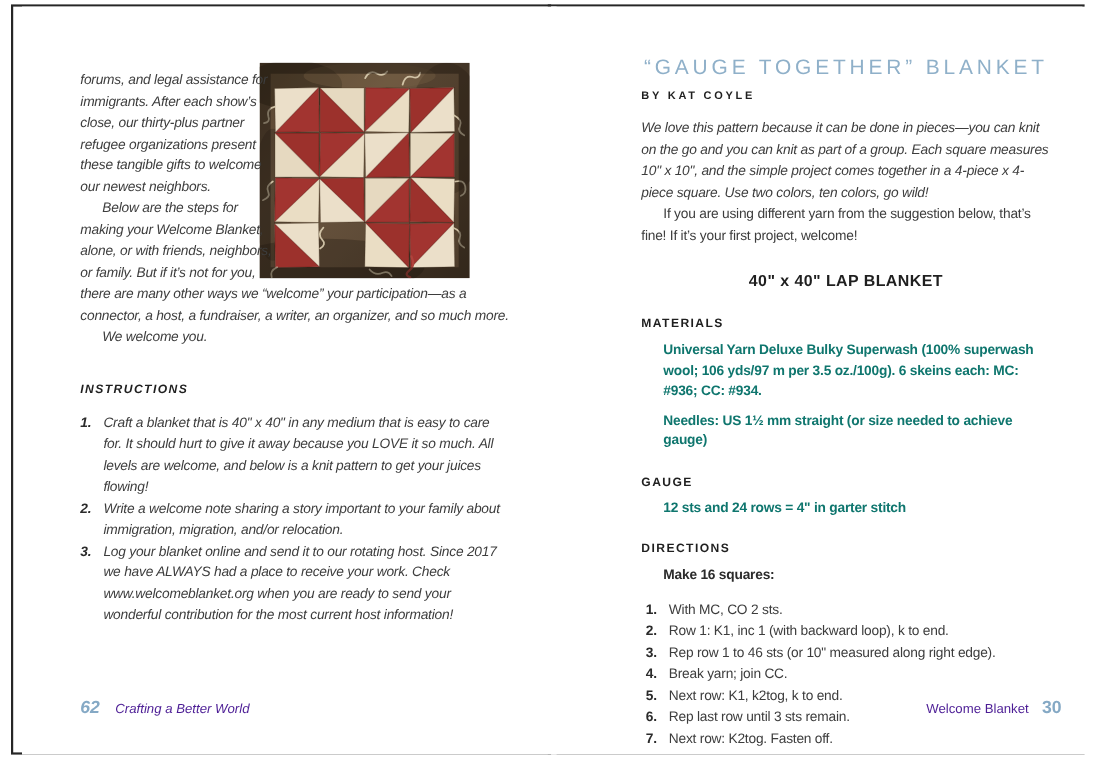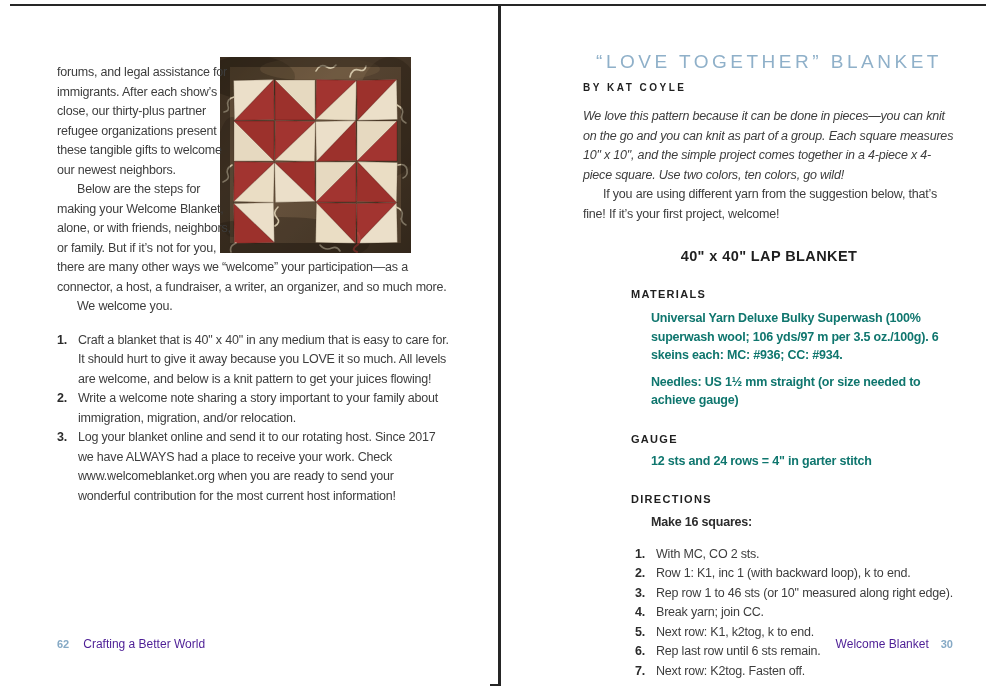--- a/index.html
+++ b/index.html
@@ -4,21 +4,21 @@
 <style>
   html,body{margin:0;padding:0;background:#ffffff;}
   body{width:1000px;height:698px;position:relative;overflow:hidden;
        font-family:"Liberation Sans","DejaVu Sans",sans-serif;color:#3d3d3d;}
 
   .frame{position:absolute;left:10px;top:4px;width:976px;height:682px;
          border:2px solid #262626;box-sizing:border-box;}
   .spine{position:absolute;left:498px;top:4px;width:3px;height:682px;background:#262626;}
 
   .page{position:absolute;top:6px;height:680px;background:#fff;}
-  .page-left{left:4px;width:486px;}
+  .page-left{left:20px;width:486px;font-style:italic;}
   .page-right{left:501px;width:487px;}
 
   
   .lp-content{position:absolute;left:53px;top:57px;width:392px;
               font-size:12.5px;line-height:19.5px;letter-spacing:-0.2px;}
   .narrow{width:174px;}
   p{margin:0;}
   .indent{text-indent:20px;}
   .quilt-fig{position:absolute;left:216px;top:51px;width:191px;height:196px;}
   .quilt-fig svg{display:block;}
@@ -28,35 +28,35 @@
   .lp-instructions-head{margin-top:30px;}
 
   ol.numlist{list-style:none;counter-reset:n;margin:14px 0 0 0;padding:0;}
   ol.numlist li{counter-increment:n;position:relative;padding-left:21px;margin:0;}
   ol.numlist li::before{content:counter(n) ".";position:absolute;left:0;
                         font-weight:700;color:#2b2b2b;}
 
   .footer{position:absolute;bottom:34px;font-size:12px;line-height:15px;
           display:flex;align-items:baseline;gap:14px;}
   .footer-left{left:53px;}
-  .footer-right{right:35px;gap:12px;}
-  .pagenum{color:#85a9c5;font-weight:700;font-size:11px;}
+  .footer-right{right:23px;gap:12px;}
+  .pagenum{color:#85a9c5;font-weight:700;font-size:16px;}
   .running-title{color:#4c1d95;font-weight:500;text-align:right;}
 
   
   .rp-content{position:absolute;left:82px;top:44px;width:372px;
               font-size:12.5px;line-height:19.5px;letter-spacing:-0.2px;}
   .rp-title{font-size:19px;font-weight:500;letter-spacing:3.5px;color:#8fb0c9;
             text-align:center;margin:0;line-height:24px;}
   .rp-byline{font-size:10px;font-weight:700;letter-spacing:2.5px;color:#1f1f1f;
              text-align:left;margin:7px 0 0 0;line-height:13px;}
   .rp-intro{margin-top:13px;font-style:italic;}
   .size-head{font-size:14.5px;font-weight:700;letter-spacing:0.4px;color:#1f1f1f;
              text-align:center;margin:23px 0 0 0;line-height:18px;}
-  .rp-sec{margin-top:22px;margin-left:48px;}
+  .rp-sec{margin-top:22px;}
   .bold-block{font-weight:700;color:#0f766e;padding-left:20px;margin-top:8px;
               line-height:18.5px;}
   .rp-dirs ol.numlist{margin-left:4px;margin-top:12px;}
   .make-sub{font-weight:700;color:#2b2b2b;padding-left:20px;margin-top:7px;}
 </style>
 </head>
 <body>
 
 <div class="frame"></div>
 <div class="spine"></div>
@@ -160,38 +160,39 @@
   </div>
 
   <div class="lp-content">
     <div class="narrow">
       <p>forums, and legal assistance for immigrants. After each show’s close, our thirty-plus partner refugee organizations present these tangible gifts to welcome our newest neighbors.</p>
       <p class="indent">Below are the steps for making your Welcome Blanket, alone, or with friends, neighbors, or family. But if it’s not for you,</p>
     </div>
     <p>there are many other ways we “welcome” your participation—as a connector, a host, a fundraiser, a writer, an organizer, and so much more.</p>
     <p class="indent">We welcome you.</p>
 
+    <p class="sec-head lp-instructions-head">INSTRUCTIONS</p>
 
     <ol class="numlist">
         <li>Craft a blanket that is 40" x 40" in any medium that is easy to care for. It should hurt to give it away because you LOVE it so much. All levels are welcome, and below is a knit pattern to get your juices flowing!</li>
         <li>Write a welcome note sharing a story important to your family about immigration, migration, and/or relocation.</li>
         <li>Log your blanket online and send it to our rotating host. Since 2017 we have ALWAYS had a place to receive your work. Check www.welcomeblanket.org when you are ready to send your wonderful contribution for the most current host information!</li>
       </ol>
   </div>
 
   <div class="footer footer-left">
     <span class="pagenum">62</span>
     <span class="running-title">Crafting a Better World</span>
   </div>
 </div>
 
 <div class="page page-right">
   <div class="rp-content">
 
-    <h1 class="rp-title">“LOVE TOGETHER” BLANKET</h1>
+    <h1 class="rp-title">“GAUGE TOGETHER” BLANKET</h1>
     <p class="rp-byline">BY KAT COYLE</p>
 
     <p class="rp-intro">We love this pattern because it can be done in pieces—you can knit on the go and you can knit as part of a group. Each square measures 10" x 10", and the simple project comes together in a 4-piece x 4-piece square. Use two colors, ten colors, go wild!</p>
     <p class="indent">If you are using different yarn from the suggestion below, that’s fine! If it’s your first project, welcome!</p>
 
     <p class="size-head">40" x 40" LAP BLANKET</p>
 
     <div class="rp-sec">
       <p class="sec-head">MATERIALS</p>
       <div>
@@ -207,21 +208,21 @@
 
     <div class="rp-sec rp-dirs">
       <p class="sec-head">DIRECTIONS</p>
       <p class="make-sub">Make 16 squares:</p>
       <ol class="numlist">
           <li>With MC, CO 2 sts.</li>
           <li>Row 1: K1, inc 1 (with backward loop), k to end.</li>
           <li>Rep row 1 to 46 sts (or 10" measured along right edge).</li>
           <li>Break yarn; join CC.</li>
           <li>Next row: K1, k2tog, k to end.</li>
-          <li>Rep last row until 6 sts remain.</li>
+          <li>Rep last row until 3 sts remain.</li>
           <li>Next row: K2tog. Fasten off.</li>
         </ol>
     </div>
   </div>
 
   <div class="footer footer-right">
     <span class="running-title">Welcome Blanket</span>
     <span class="pagenum">30</span>
   </div>
 </div>

